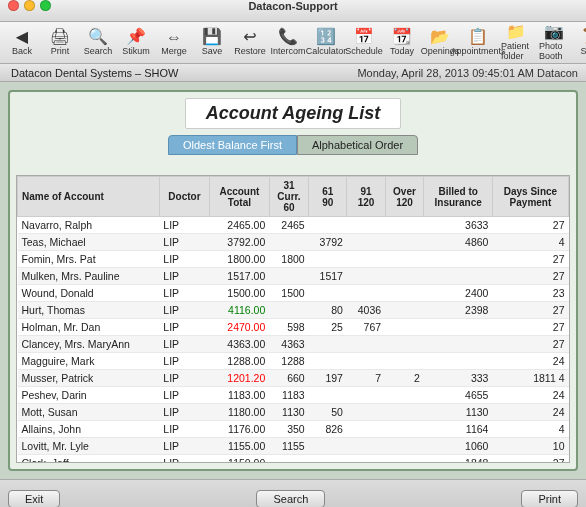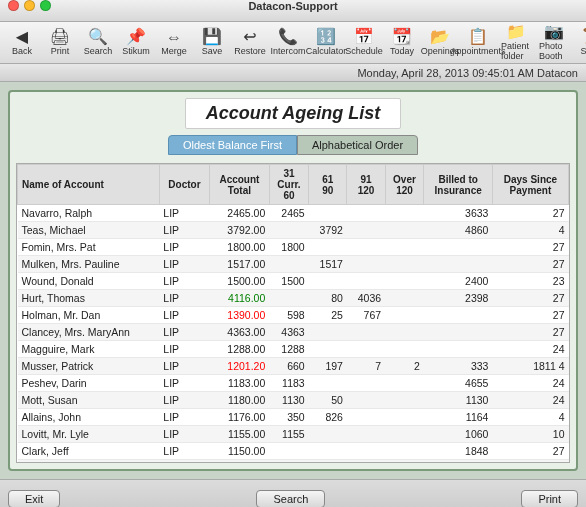--- a/index.html
+++ b/index.html
@@ -120,21 +120,21 @@
       font-size: 18px;
       font-weight: bold;
       color: #222;
       border-radius: 2px;
     }
 
     
     .tabs-row {
       display: flex;
       align-items: flex-end;
-      margin-bottom: 8px;
+      margin-bottom: 20px;
       gap: 0;
       justify-content: center;
     }
     .tab {
       padding: 3px 14px;
       background: #b8c8b8;
       border: 1px solid #888;
       cursor: pointer;
       font-size: 11px;
       color: #222;
@@ -287,20 +287,21 @@
     <span>Photo Booth</span>
   </div>
   <div class="toolbar-item">
     <span class="toolbar-icon">📜</span>
     <span>Script</span>
   </div>
 
 </div>
 
 <div class="menubar">
+  <span class="menubar-item">Datacon Dental Systems – SHOW</span>
   <span class="menubar-center">Monday, April 28, 2013   09:45:01 AM  Datacon</span>
 </div>
 
 <div class="main-content">
   <div class="inner-panel">
 
     <div class="page-title-area">
       <div class="page-title-box">Account Ageing List</div>
     </div>
 
@@ -387,21 +388,21 @@
               <td class="right"></td>
               <td class="right">80</td>
               <td class="right">4036</td>
               <td class="right"></td>
               <td class="right">2398</td>
               <td class="right">27</td>
             </tr>
             <tr>
               <td>Holman, Mr. Dan</td>
               <td class="center">LIP</td>
-              <td class="right highlight-red">1390.00</td>
+              <td class="right highlight-red">2470.00</td>
               <td class="right">598</td>
               <td class="right">25</td>
               <td class="right">767</td>
               <td class="right"></td>
               <td class="right"></td>
               <td class="right">27</td>
             </tr>
             <tr>
               <td>Clancey, Mrs. MaryAnn</td>
               <td class="center">LIP</td>

